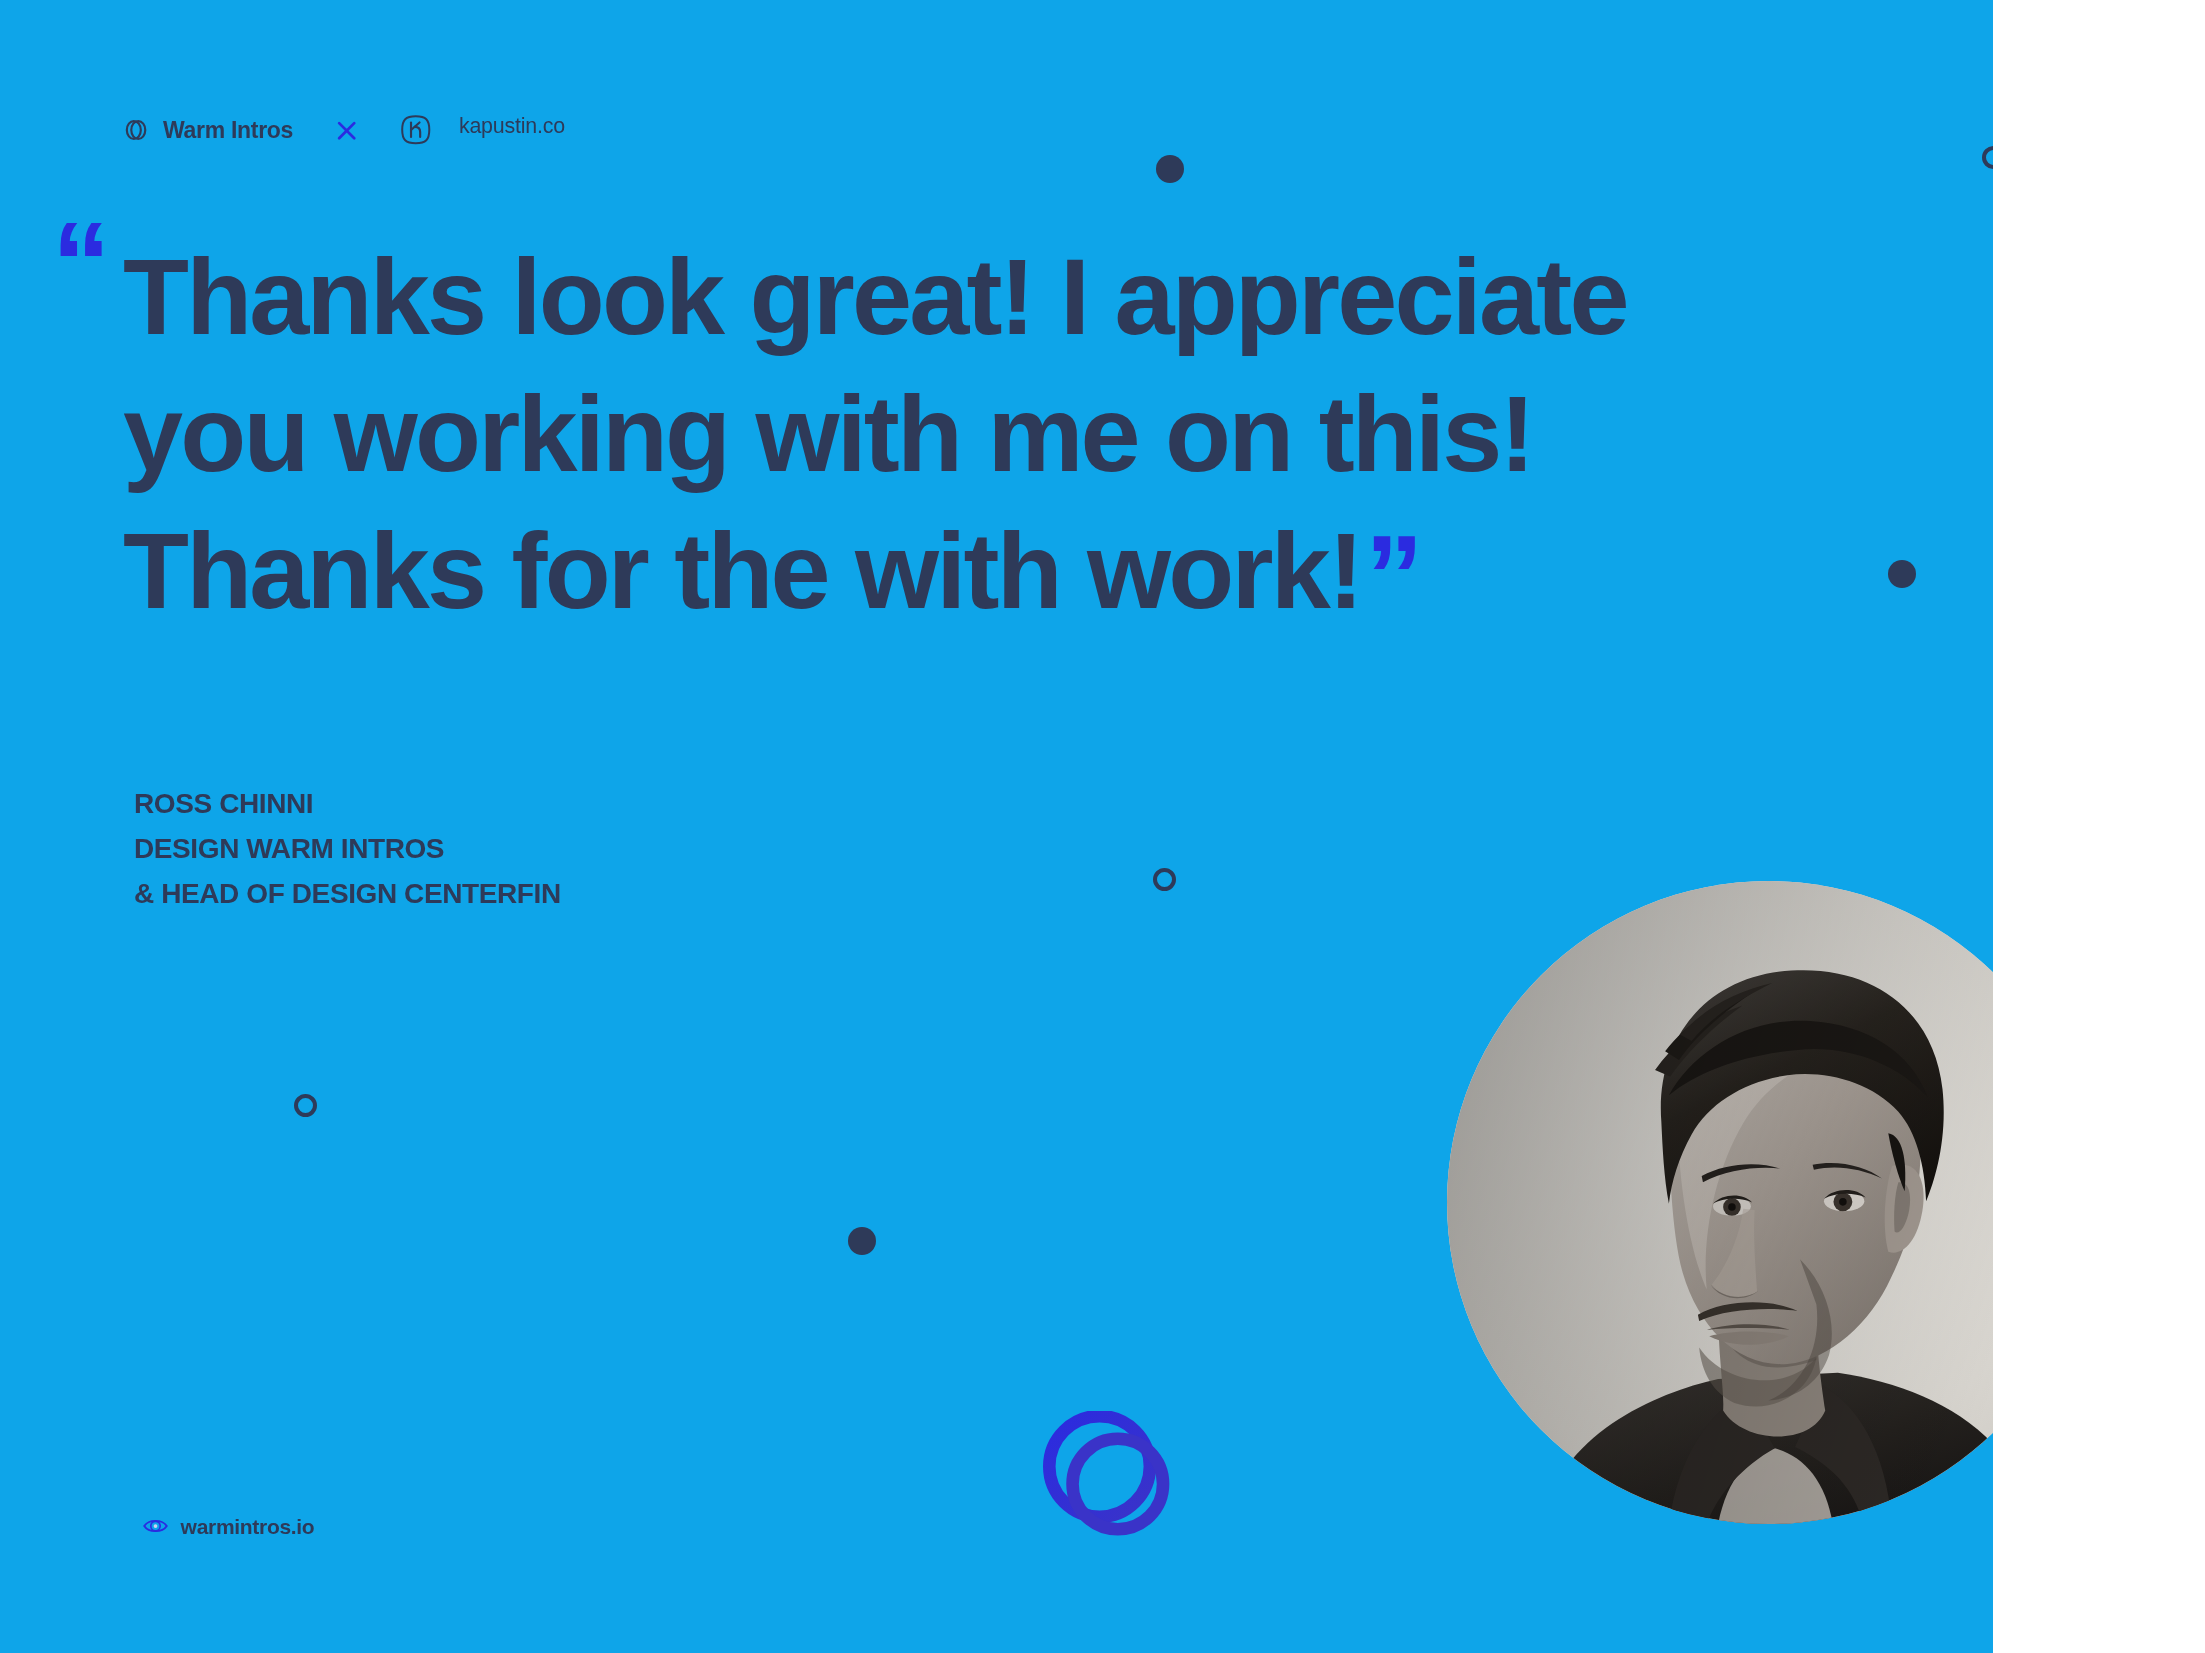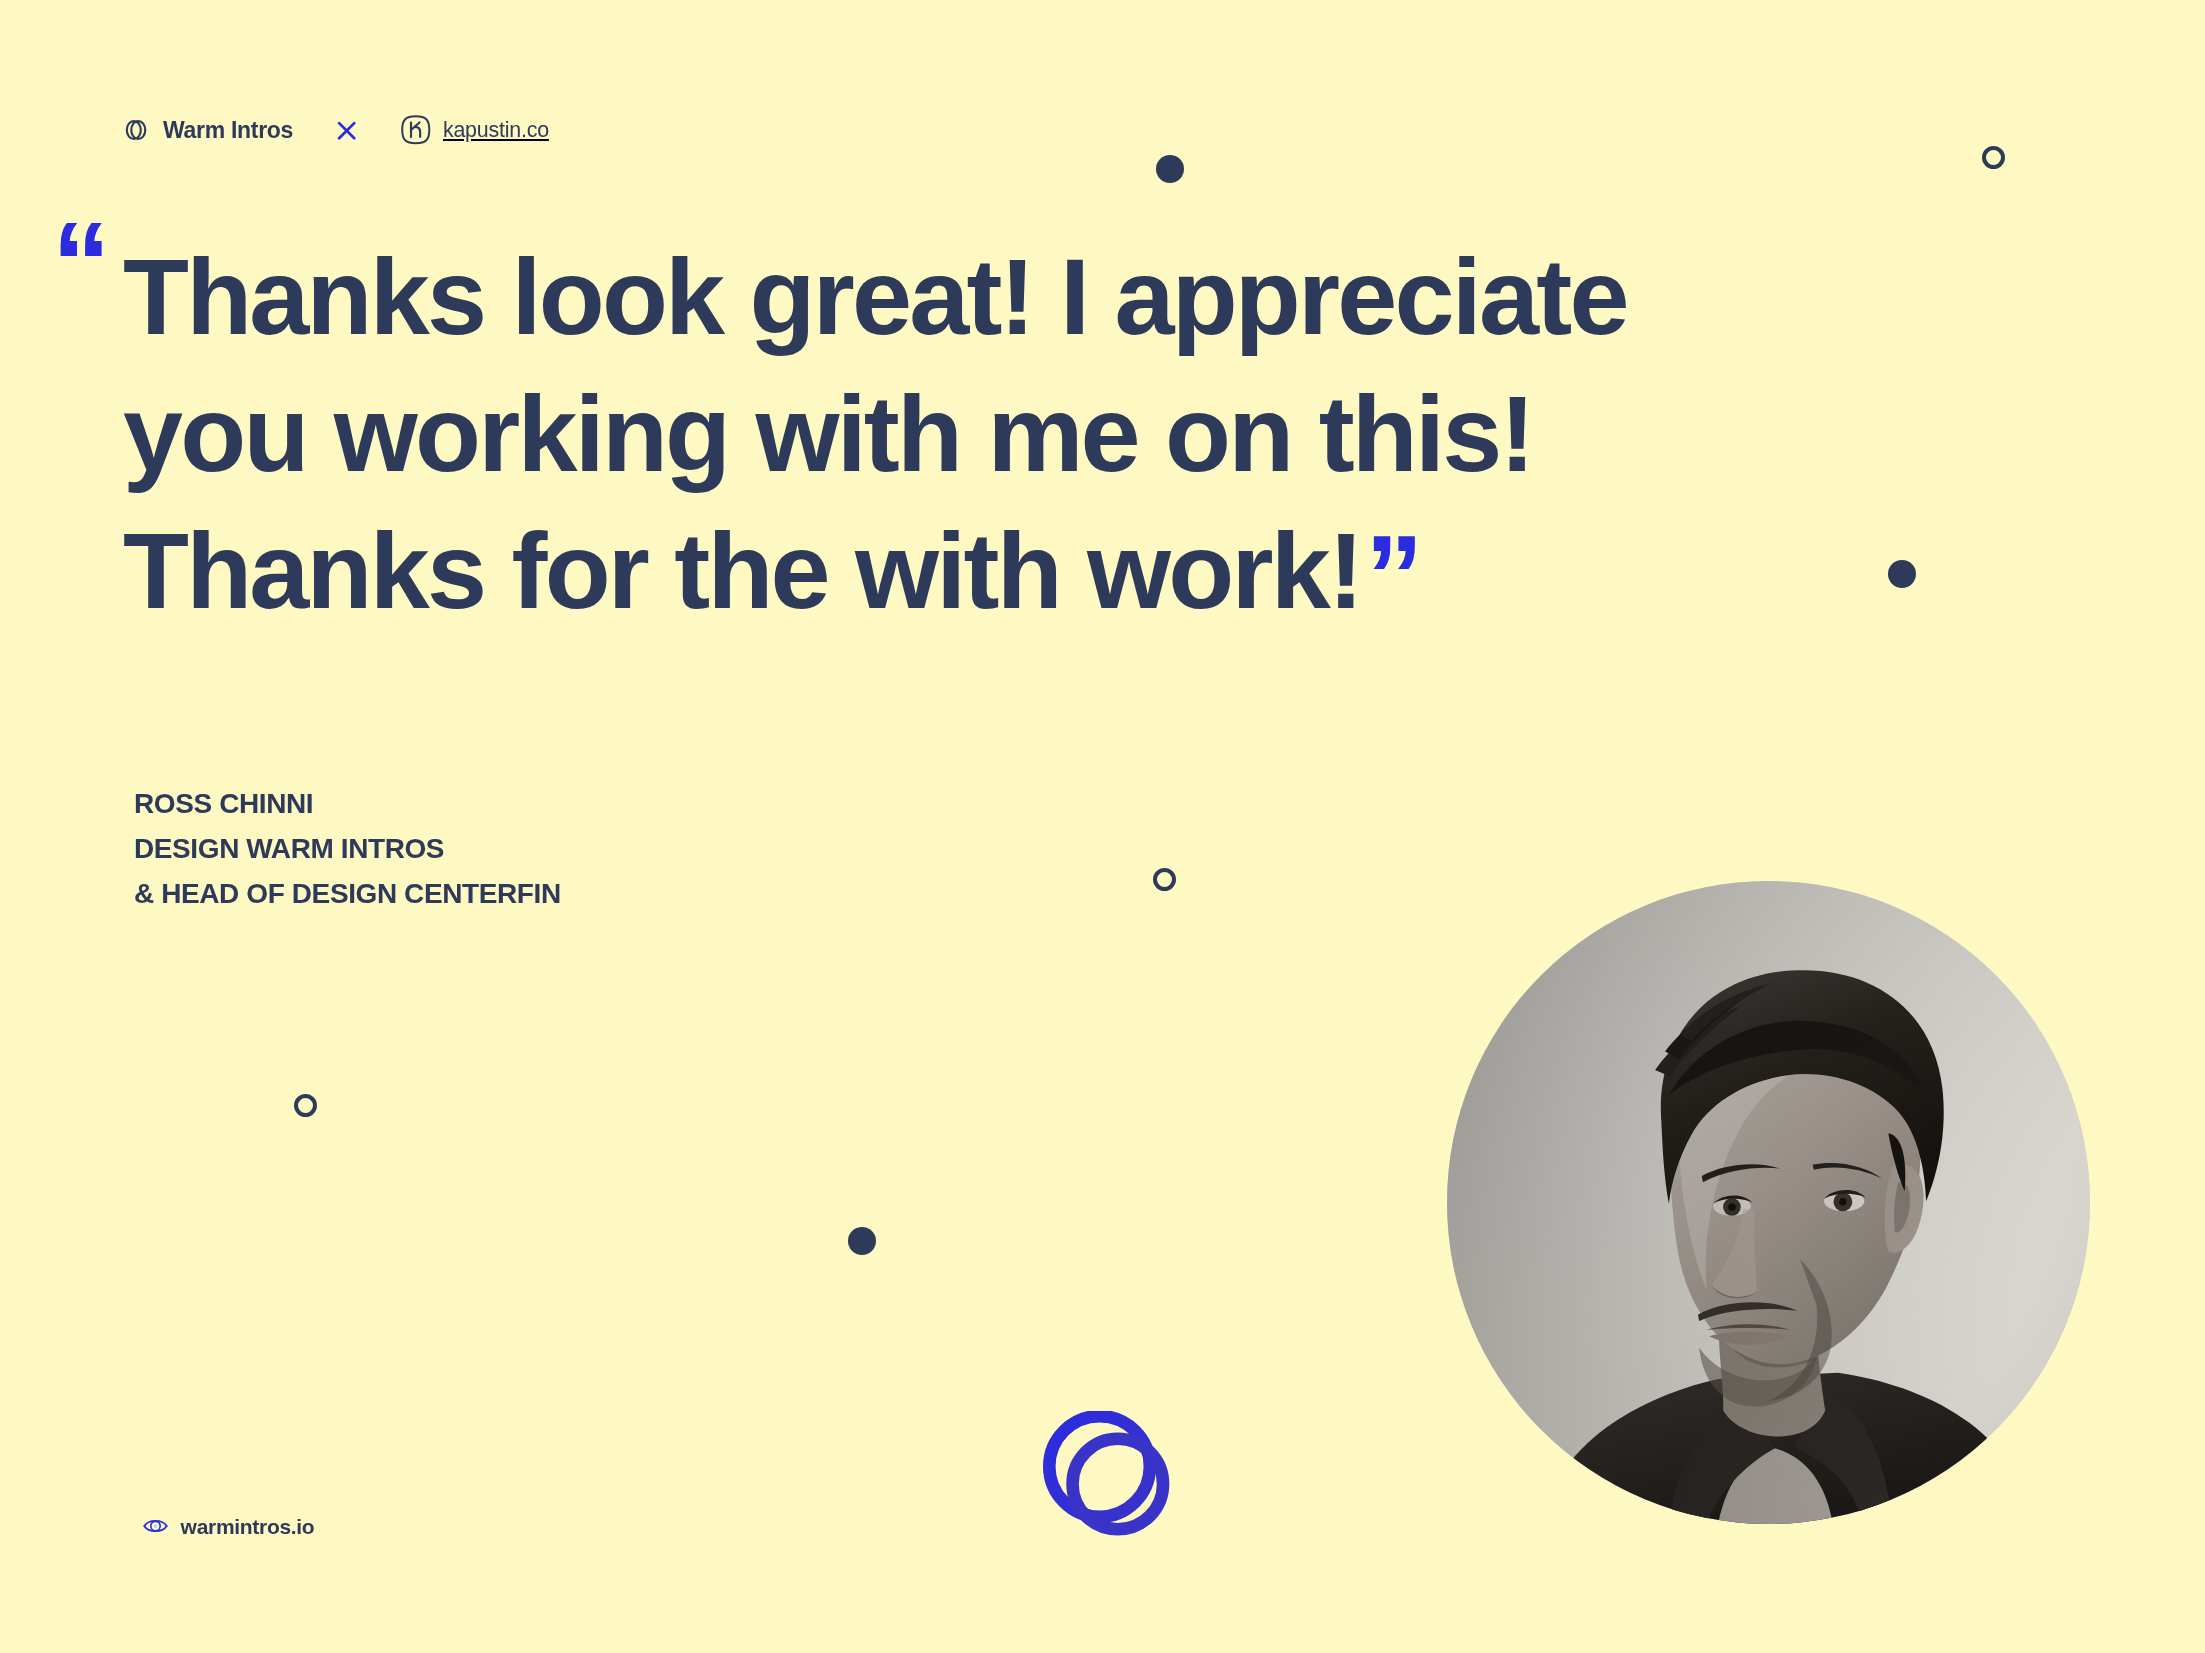--- a/index.html
+++ b/index.html
@@ -8,23 +8,23 @@
   html, body {
     width:2205px;
     height:1654px;
     background:#ffffff;
     font-family:"Liberation Sans", sans-serif;
     overflow:hidden;
   }
 
   #stage {
     position:relative;
-    width:2205px;
+    width:1993px;
     height:1654px;
-    background:#fef9c3;
+    background:#0ea5e9;
     overflow:hidden;
   }
 
   
   .header {
     position:absolute;
     left:123px;
     top:112px;
     display:flex;
     align-items:center;
@@ -47,23 +47,22 @@
     width:21.4px;
     height:21.4px;
     margin:0 43px;
     display:flex;
     align-items:center;
     justify-content:center;
     color:#2B2BE0;
   }
   .partner-group {
     display:flex;
-    align-items:center;
-    gap:11px;
-    text-decoration:underline;
+    align-items:flex-start;
+    gap:27px;
   }
   .partner-name {
     font-size:21.4px;
     font-weight:500;
     letter-spacing:-0.2px;
     color:#2E3A59;
     white-space:nowrap;
   }
 
   

